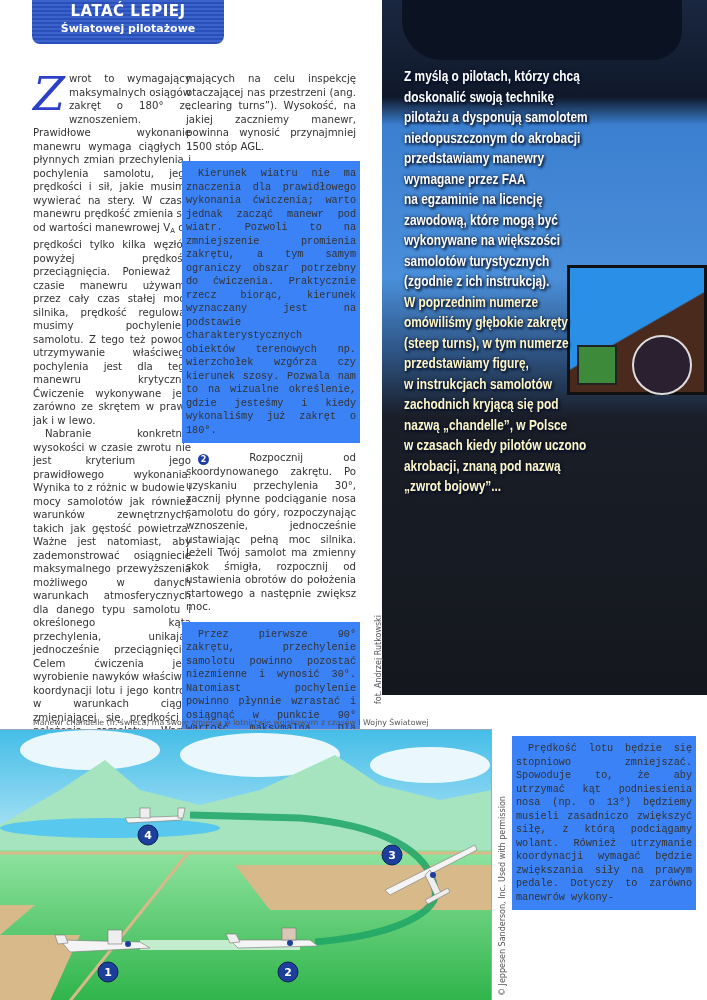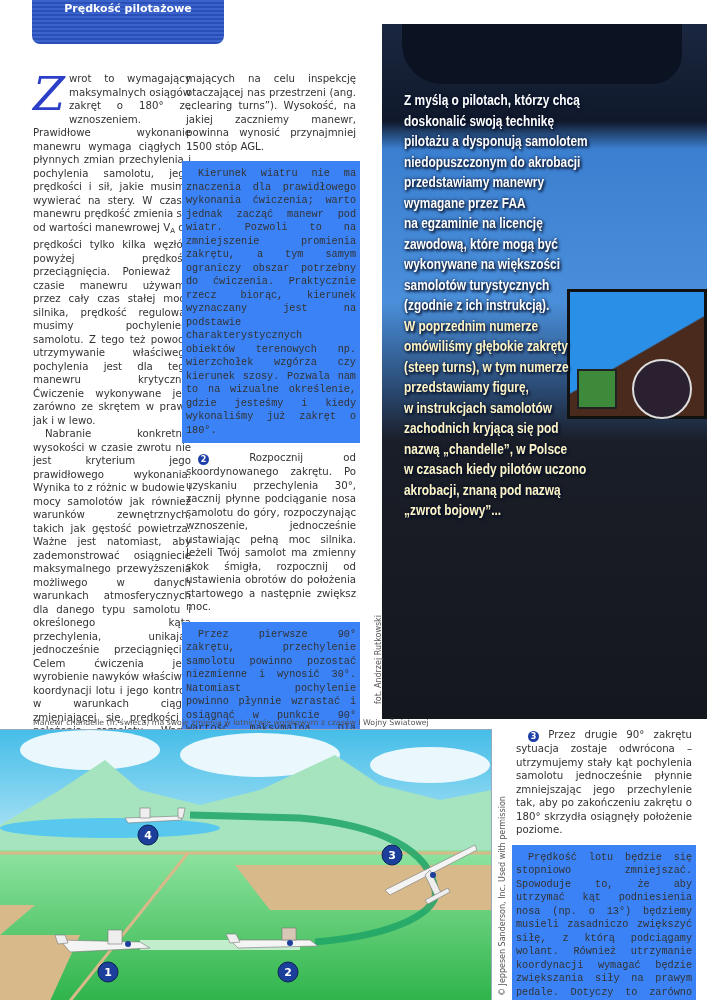--- a/index.html
+++ b/index.html
@@ -28,21 +28,20 @@
     display: inline-block; width: 11px; height: 11px; border-radius: 50%;
     background: #1e3ea8; color: #fff; font-size: 8px; line-height: 11px; text-align: center;
     font-weight: bold; text-indent: 0; vertical-align: -1px;
   }
   .sub { font-size: 7px; vertical-align: -2px; }
 
   #photo {
     position: absolute; left: 382px; top: 0; width: 325px; height: 695px;
     background: linear-gradient(180deg, #1a2740 0%, #10192b 14%, #3b7fd0 18%, #4a8fda 40%, #2b4d78 52%, #1a1e28 60%, #14171d 100%);
     overflow: hidden;
-    margin-top: 24px;
   }
   .canopy { position: absolute; left: 20px; top: 0; width: 280px; height: 60px; background: #0b1222; border-radius: 0 0 30px 40px; }
   .panel-screen {
     position: absolute; left: 185px; top: 265px; width: 140px; height: 130px;
     background: linear-gradient(150deg, #2a8fe6 0%, #2a8fe6 50%, #4b2a1e 51%, #4b2a1e 100%);
     border: 3px solid #111;
   }
   .panel-map { position: absolute; left: 195px; top: 345px; width: 40px; height: 40px; background: #3d8a3a; border: 2px solid #222; }
   .dial { position: absolute; left: 250px; top: 335px; width: 60px; height: 60px; border-radius: 50%; border: 2px solid #ddd; background: #2a2030; }
   .photo-text {
@@ -66,21 +65,22 @@
   .caption { position: absolute; left: 33px; top: 718px; font-size: 7.8px; color: #555; white-space: nowrap; }
 
   #illustration { position: absolute; left: 0; top: 729px; width: 492px; height: 271px; overflow: hidden; border-right: 1px solid #9ab; border-top: 1px solid #9ab; }
 
   #col3 { left: 516px; top: 728px; width: 176px; }
 </style>
 </head>
 <body>
 
 <div class="header-badge">
-  <div class="header-sub">Prędkość pilotażowe</div>
+  <div class="header-title">LATAĆ LEPIEJ</div>
+  <div class="header-sub">Światowej pilotażowe</div>
 </div>
 
 <div class="col" id="col1">
   <p class="noindent"><span class="dropcap">Z</span><span>wrot to wymagający maksymalnych osiągów zakręt o 180° ze wznoszeniem. Prawidłowe wykonanie manewru wymaga ciągłych i płynnych zmian przechylenia i pochylenia samolotu, jego prędkości i sił, jakie musimy wywierać na stery. W czasie manewru prędkość zmienia się od wartości manewrowej V</span><span class="sub">A</span><span> do prędkości tylko kilka węzłów powyżej prędkości przeciągnięcia. Ponieważ w czasie manewru używamy przez cały czas stałej mocy silnika, prędkość regulować musimy pochyleniem samolotu. Z tego też powodu utrzymywanie właściwego pochylenia jest dla tego manewru krytyczne. Ćwiczenie wykonywane jest zarówno ze skrętem w prawo jak i w lewo.</span></p>
   <p>Nabranie konkretnej wysokości w czasie zwrotu nie jest kryterium jego prawidłowego wykonania. Wynika to z różnic w budowie i mocy samolotów jak również warunków zewnętrznych, takich jak gęstość powietrza. Ważne jest natomiast, aby zademonstrować osiągniecie maksymalnego przewyższenia możliwego w danych warunkach atmosferycznych dla danego typu samolotu i określonego kąta przechylenia, unikając jednocześnie przeciągnięcia. Celem ćwiczenia jest wyrobienie nawyków właściwej koordynacji lotu i jego kontroli w warunkach ciągle zmieniającej się prędkości i położenia samolotu. Warto dodać, że jak we wszystkich ćwiczeniach z tej serii, podział uwagi powinien zapewnić, że 90% czasu spędzimy patrząc na zewnątrz samolotu.</p>
   <p>Jak zawsze, wykonując lot manewrowy, musimy zwracać szczególną uwagę na inne samoloty w pobliżu. Zaczynamy od zakrętów, najczęściej w prawo i w lewo o 90°,</p>
 </div>
 
 <div class="col" id="col2">
   <p class="noindent">mających na celu inspekcję otaczającej nas przestrzeni (ang. „clearing turns”). Wysokość, na jakiej zaczniemy manewr, powinna wynosić przynajmniej 1500 stóp AGL.</p>
@@ -190,17 +190,16 @@
         <g>
           <circle cx="148" cy="105" r="10" fill="#1d3f9c" stroke="#0b1f55"></circle>
           <text x="148" y="109" text-anchor="middle" fill="#fff" font-size="11" font-weight="bold" font-family="DejaVu Sans, sans-serif">4</text>
         </g>
       </g>
   </svg>
 </div>
 <div class="credit-jeppesen">© Jeppesen Sanderson, Inc. Used with permission</div>
 
 <div class="col" id="col3">
-  <p><span class="num-icon">3</span><span> Przez drugie 90° zakrętu sytuacja zostaje odwrócona – utrzymujemy stały kąt pochylenia samolotu jednocześnie płynnie zmniejszając jego przechylenie tak, aby po zakończeniu zakrętu o 180° skrzydła osiągnęły położenie poziome.</span></p>
   <div class="boxed">
     <p>Prędkość lotu będzie się stopniowo zmniejszać. Spowoduje to, że aby utrzymać kąt podniesienia nosa (np. o 13°) będziemy musieli zasadniczo zwiększyć siłę, z którą podciągamy wolant. Również utrzymanie koordynacji wymagać będzie zwiększania siły na prawym pedale. Dotyczy to zarówno manewrów wykony-</p>
   </div>
 </div>
 
 </body></html>

